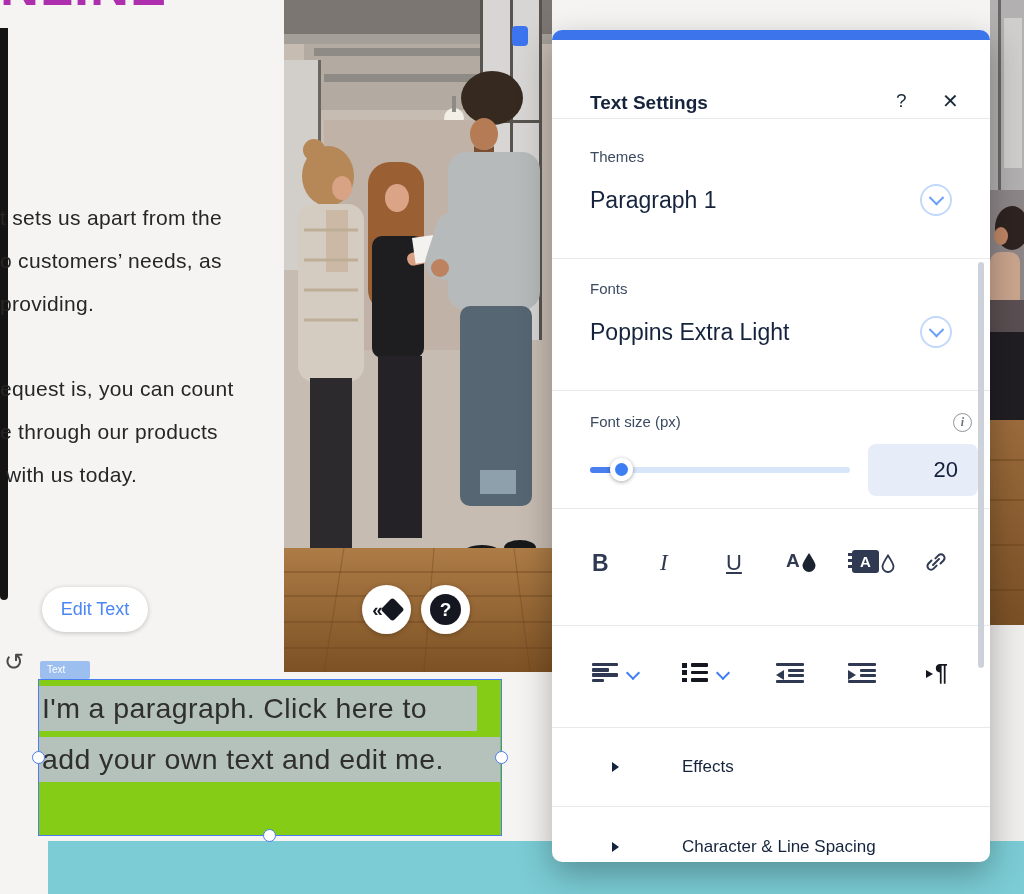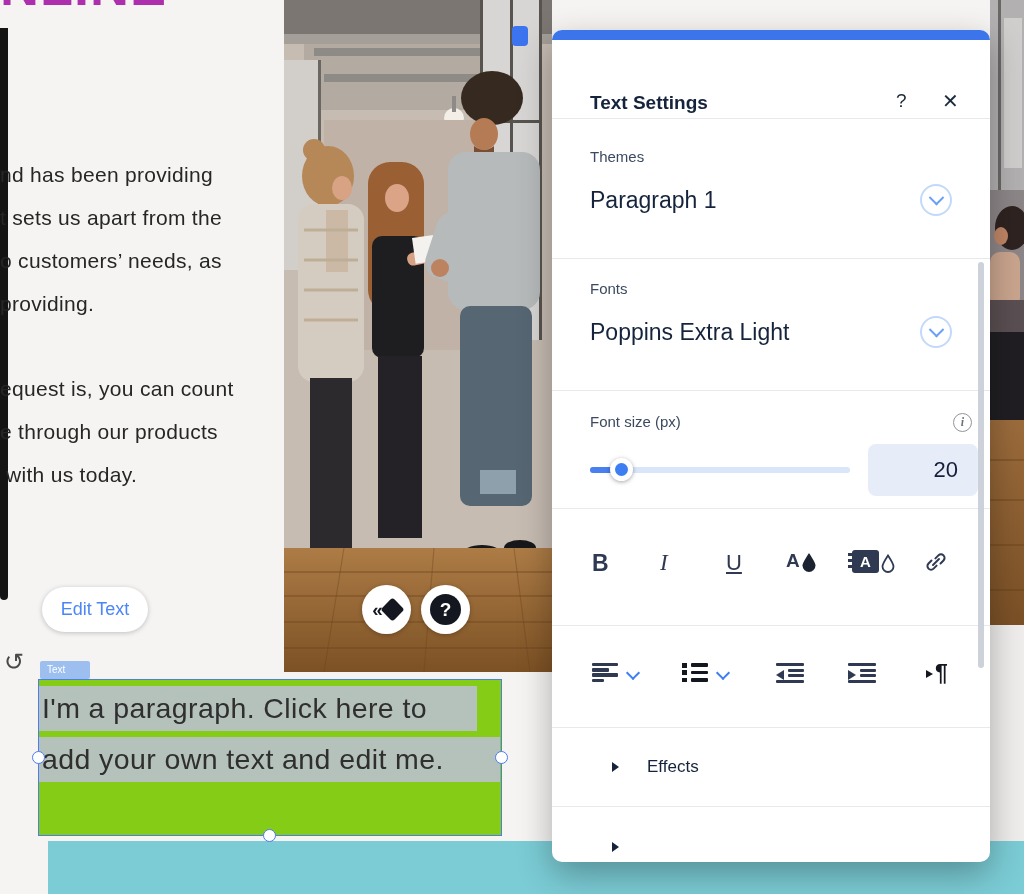--- a/index.html
+++ b/index.html
@@ -74,38 +74,37 @@
   .list-row b{width:4.5px;height:4.5px;background:#141720;margin-right:4px;}
   .list-row i{display:block;height:3.6px;background:#141720;border-radius:1px;flex:1;}
   .indent-wrap{position:relative;width:28px;height:20px;}
   .indent-wrap .bar{position:absolute;height:3.4px;background:#2f3a52;border-radius:1px;}
   .tri-l{position:absolute;left:0;top:7px;width:0;height:0;border-top:5px solid transparent;border-bottom:5px solid transparent;border-right:8px solid #2f3a52;}
   .tri-r{position:absolute;left:0;top:7px;width:0;height:0;border-top:5px solid transparent;border-bottom:5px solid transparent;border-left:8px solid #2f3a52;}
   .dir-icon{display:flex;align-items:center;color:#141720;}
   .dir-icon .arrow{width:0;height:0;border-top:4.5px solid transparent;border-bottom:4.5px solid transparent;border-left:7px solid #141720;margin-right:2px;}
   .dir-icon .pil{font-size:23px;font-weight:700;}
 
-  .row-collapse{position:absolute;left:0;width:100%;height:54px;display:flex;align-items:center;cursor:pointer;}
+  .row-collapse{position:absolute;left:0;width:100%;height:54px;display:flex;align-items:center;cursor:pointer;gap:35px;}
   .row-collapse .tri{width:0;height:0;border-top:5px solid transparent;border-bottom:5px solid transparent;border-left:7px solid #15243c;margin-left:60px;}
   .row-collapse .lbl{margin-left:28px;font-size:17px;font-weight:500;color:#15243c;}
 
   .scroll-thumb{position:absolute;left:426px;top:232px;width:6px;height:406px;border-radius:3px;background:#cdd1d9;cursor:pointer;}
 </style>
 </head>
 <body>
 
 <div id="canvas">
 
   <div class="heading-clip">
     <div class="big">NLINE</div>
   </div>
 
   <div class="edge-strip"></div>
 
-  <div class="para-line" style="top:163px">nd has been providing</div>
   <div class="para-line" style="top:206px">t sets us apart from the</div>
   <div class="para-line" style="top:249px">o customers’ needs, as</div>
   <div class="para-line" style="top:292px">providing.</div>
   <div class="para-line" style="top:377px">equest is, you can count</div>
   <div class="para-line" style="top:420px">e through our products</div>
   <div class="para-line" style="top:463px;left:6px">with us today.</div>
 
   <svg class="hero-photo" viewBox="0 0 268 672" preserveAspectRatio="none">
     <rect width="268" height="672" fill="#c7bcb2"></rect>
     <rect x="0" y="0" width="268" height="34" fill="#7b7672"></rect>
@@ -328,18 +327,19 @@
     <div class="panel-divider" style="top:697px"></div>
 
     <div class="row-collapse" style="top:710px">
       <span class="tri"></span>
       <span class="lbl">Effects</span>
     </div>
     <div class="panel-divider" style="top:776px"></div>
 
     <div class="row-collapse" style="top:790px">
       <span class="tri"></span>
+      <span class="lbl">Character &amp; Line Spacing</span>
     </div>
 
     <div class="scroll-thumb"></div>
   </div>
 
 </div>
 
 </body></html>

